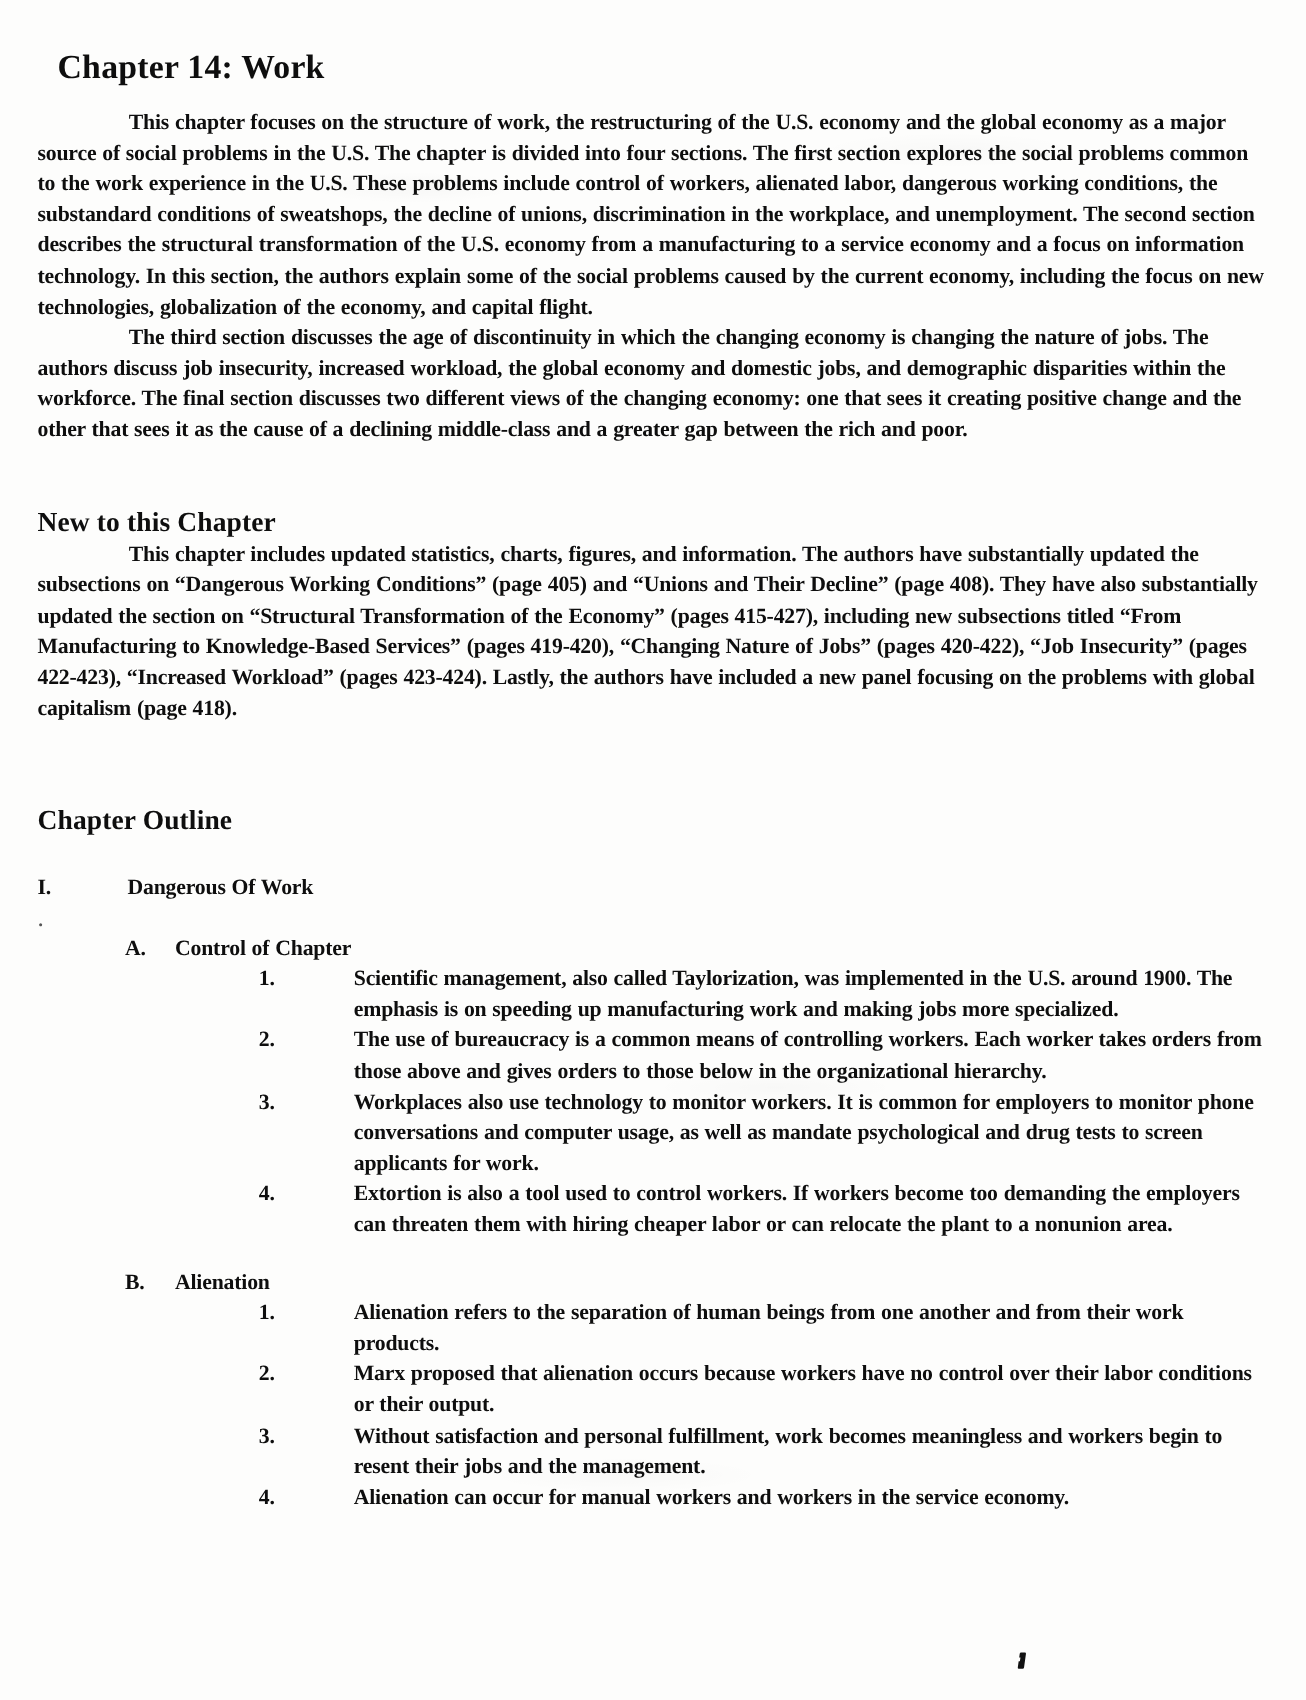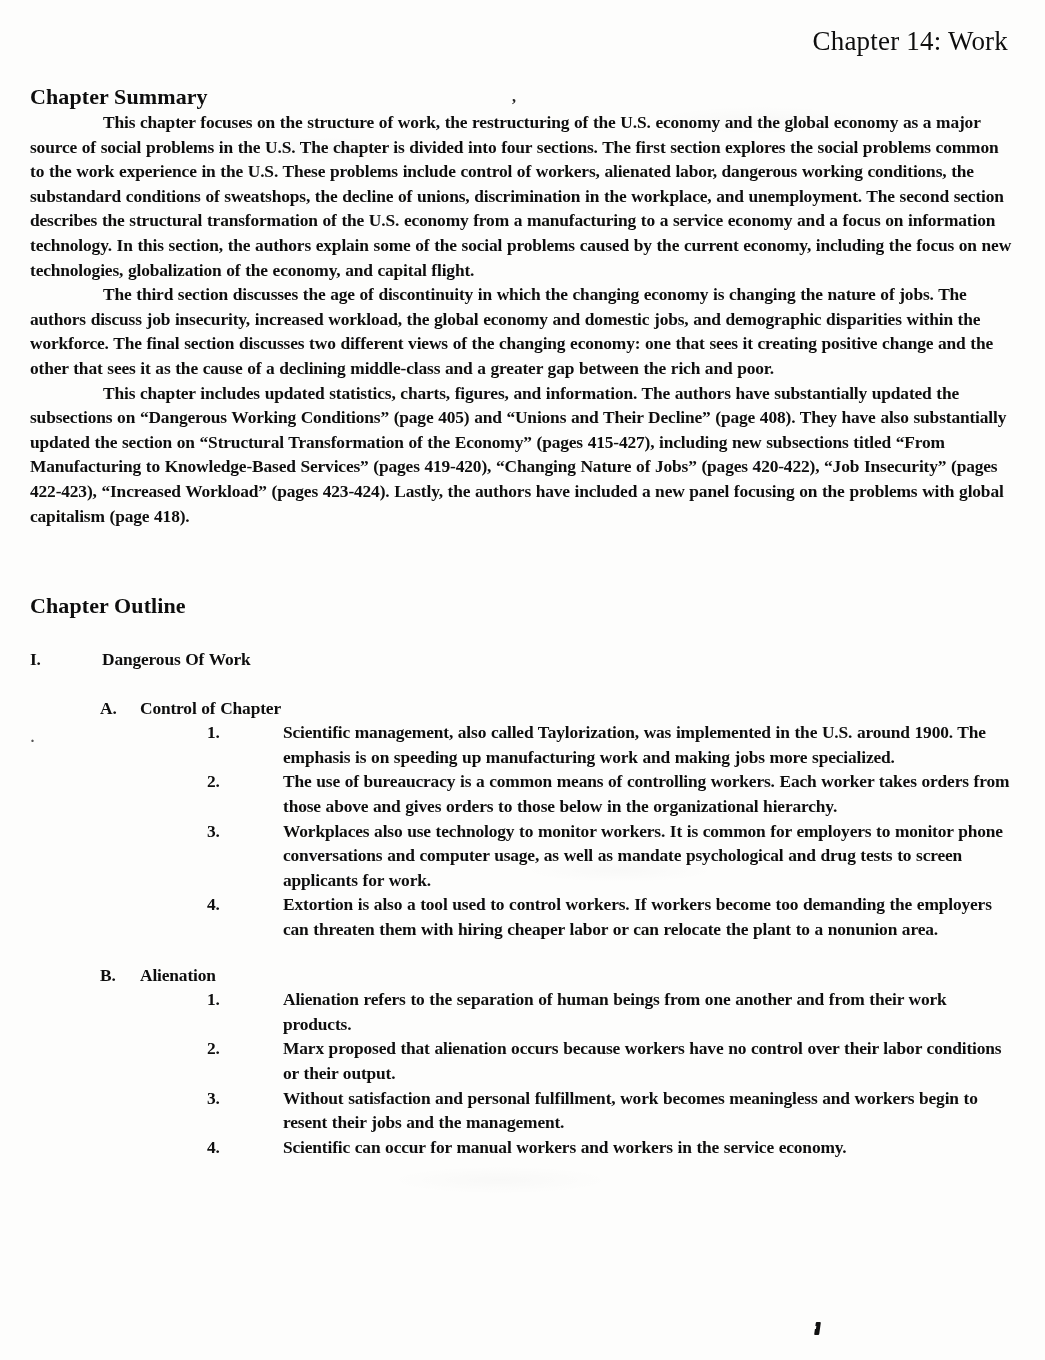--- a/index.html
+++ b/index.html
@@ -23,24 +23,24 @@
     padding: 22px 33px 0 30px;
     
     background:
       radial-gradient(ellipse 120px 18px at 330px 150px, rgba(0,0,0,0.025), transparent 70%),
       radial-gradient(ellipse 150px 20px at 760px 120px, rgba(0,0,0,0.02), transparent 70%),
       radial-gradient(ellipse 140px 18px at 620px 870px, rgba(0,0,0,0.02), transparent 70%),
       radial-gradient(ellipse 160px 20px at 500px 1180px, rgba(0,0,0,0.018), transparent 70%),
       #fdfdfc;
   }
   .title {
-    margin: 4px;
-    text-align: right;
+    margin: 16px;
+    text-align: left;
     font-size: 27px;
-    font-weight: 400;
+    font-weight: 700;
     letter-spacing: 0.2px;
   }
   .heading {
     margin: 0;
     font-size: 22px;
     font-weight: 700;
     letter-spacing: 0.1px;
   }
   .heading-summary { margin-top: 27px; }
   .heading-new     { margin-top: 49px; }
@@ -98,26 +98,26 @@
   }
 </style>
 </head>
 <body>
 
 <div class="page">
 
   <h1 class="title">Chapter 14: Work</h1>
 
   <section>
-    <h2 class="heading heading-summary">Chapter Summary</h2>
     <p class="body-text para-first">This chapter focuses on the structure of work, the restructuring of the U.S. economy and the global economy as a major source of social problems in the U.S.  The chapter is divided into four sections.  The first section explores the social problems common to the work experience in the U.S.  These problems include control of workers, alienated labor, dangerous working conditions, the substandard conditions of sweatshops, the decline of unions, discrimination in the workplace, and unemployment.  The second section describes the structural transformation of the U.S. economy from a manufacturing to a service economy and a focus on information technology.  In this section, the authors explain some of the social problems caused by the current economy, including the focus on new technologies, globalization of the economy, and capital flight.</p>
     <p class="body-text">The third section discusses the age of discontinuity in which the changing economy is changing the nature of jobs.  The authors discuss job insecurity, increased workload, the global economy and domestic jobs, and demographic disparities within the workforce.  The final section discusses two different views of the changing economy: one that sees it creating positive change and the other that sees it as the cause of a declining middle-class and a greater gap between the rich and poor.</p>
   </section>
 
   <section>
+    <h2 class="heading heading-new">New to this Chapter</h2>
     <p class="body-text para-first">This chapter includes updated statistics, charts, figures, and information.  The authors have substantially updated the subsections on “Dangerous Working Conditions” (page 405) and “Unions and Their Decline” (page 408).  They have also substantially updated the section on “Structural Transformation of the Economy” (pages 415-427), including new subsections titled “From Manufacturing to Knowledge-Based Services” (pages 419-420), “Changing Nature of Jobs” (pages 420-422), “Job Insecurity” (pages 422-423), “Increased Workload” (pages 423-424).  Lastly, the authors have included a new panel focusing on the problems with global capitalism (page 418).</p>
   </section>
 
   <section>
     <h2 class="heading heading-outline">Chapter Outline</h2>
 
     <div class="outline body-text">
 
       <div class="outline-row">
         <span class="l1-num">I.</span>
@@ -159,21 +159,21 @@
         <div class="outline-item">
           <span class="item-num">2.</span>
           <span class="item-text">Marx proposed that alienation occurs because workers have no control over their labor conditions or their output.</span>
         </div>
         <div class="outline-item">
           <span class="item-num">3.</span>
           <span class="item-text">Without satisfaction and personal fulfillment, work becomes meaningless and workers begin to resent their jobs and the management.</span>
         </div>
         <div class="outline-item">
           <span class="item-num">4.</span>
-          <span class="item-text">Scientific can occur for manual workers and workers in the service economy.</span>
+          <span class="item-text">Alienation can occur for manual workers and workers in the service economy.</span>
         </div>
       </div>
 
     </div>
   </section>
 
   <span class="artifact artifact-comma">,</span>
   <span class="artifact artifact-tick">·</span>
   <span class="artifact artifact-speck"></span>
 

